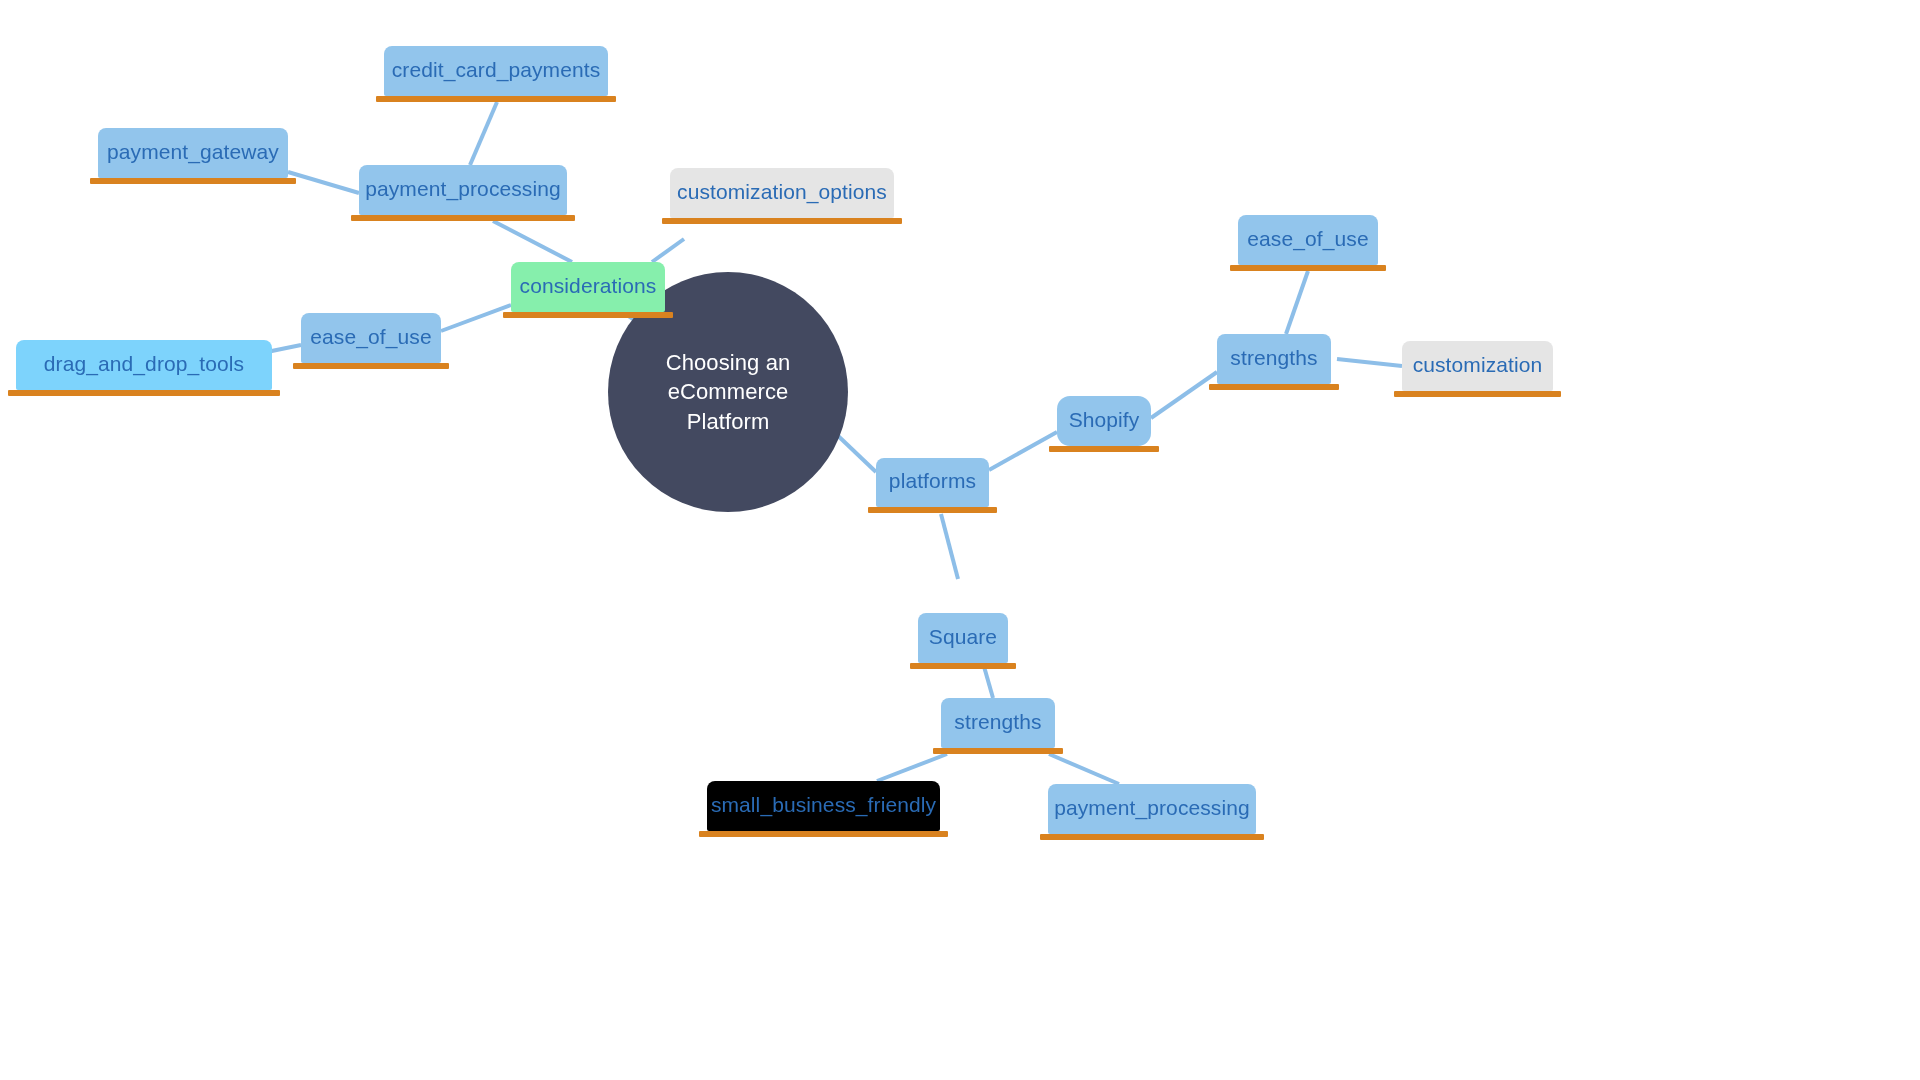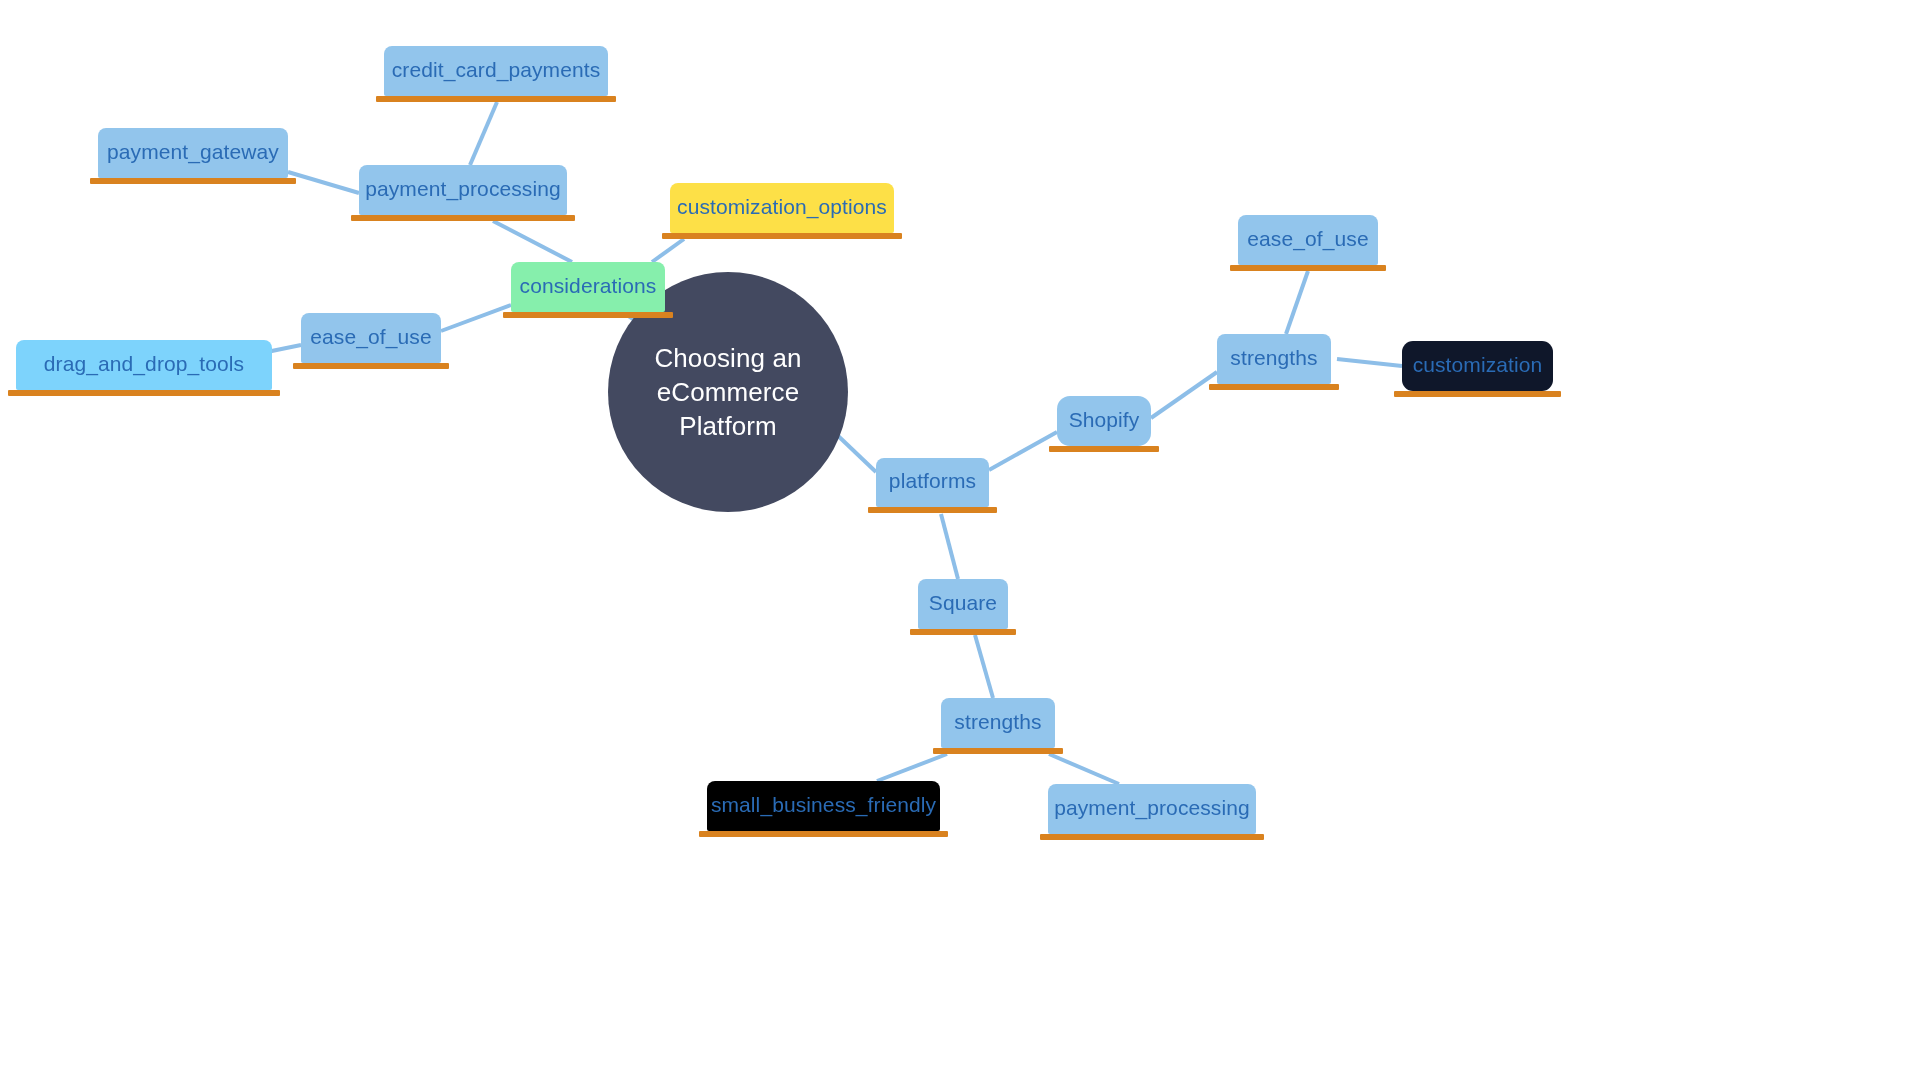--- a/index.html
+++ b/index.html
@@ -65,21 +65,21 @@
 
   
   .root-node {
     position: absolute;
     border-radius: 50%;
     background: #434960;
     display: flex;
     align-items: center;
     text-align: center;
     color: #ffffff;
-    font-size: 26px;
+    font-size: 22px;
     line-height: 1.32;
     letter-spacing: 0.1px;
   }
   .root-label {
     display: block;
     padding: 0 34px;
     pointer-events: none;
   }
 </style>
 </head>
@@ -117,21 +117,21 @@
         <span class="node-underline" style="background: rgb(217, 130, 31);"></span>
       </div>
       <div class="node" style="left: 98px; top: 128px; width: 190px; height: 50px; background: rgb(146, 197, 236); color: rgb(42, 107, 181);">
         <span class="node-label">payment_gateway</span>
         <span class="node-underline" style="background: rgb(217, 130, 31);"></span>
       </div>
       <div class="node" style="left: 359px; top: 165px; width: 208px; height: 50px; background: rgb(146, 197, 236); color: rgb(42, 107, 181);">
         <span class="node-label">payment_processing</span>
         <span class="node-underline" style="background: rgb(217, 130, 31);"></span>
       </div>
-      <div class="node" style="left: 670px; top: 183px; width: 224px; height: 50px; background: #fde047; color: rgb(42, 107, 181);">
+      <div class="node" style="left: 670px; top: 168px; width: 224px; height: 50px; background: #e5e5e5; color: rgb(42, 107, 181);">
         <span class="node-label">customization_options</span>
         <span class="node-underline" style="background: rgb(217, 130, 31);"></span>
       </div>
       <div class="node" style="left: 511px; top: 262px; width: 154px; height: 50px; background: #86efac; color: rgb(42, 107, 181);">
         <span class="node-label">considerations</span>
         <span class="node-underline" style="background: rgb(217, 130, 31);"></span>
       </div>
       <div class="node" style="left: 301px; top: 313px; width: 140px; height: 50px; background: rgb(146, 197, 236); color: rgb(42, 107, 181);">
         <span class="node-label">ease_of_use</span>
         <span class="node-underline" style="background: rgb(217, 130, 31);"></span>
@@ -141,33 +141,33 @@
         <span class="node-underline" style="background: rgb(217, 130, 31);"></span>
       </div>
       <div class="node" style="left: 1238px; top: 215px; width: 140px; height: 50px; background: rgb(146, 197, 236); color: rgb(42, 107, 181);">
         <span class="node-label">ease_of_use</span>
         <span class="node-underline" style="background: rgb(217, 130, 31);"></span>
       </div>
       <div class="node" style="left: 1217px; top: 334px; width: 114px; height: 50px; background: rgb(146, 197, 236); color: rgb(42, 107, 181);">
         <span class="node-label">strengths</span>
         <span class="node-underline" style="background: rgb(217, 130, 31);"></span>
       </div>
-      <div class="node" style="left: 1402px; top: 341px; width: 151px; height: 50px; background: #0f172a; color: rgb(42, 107, 181); border-radius: 11px;">
+      <div class="node" style="left: 1402px; top: 341px; width: 151px; height: 50px; background: #e5e5e5; color: rgb(42, 107, 181);">
         <span class="node-label">customization</span>
         <span class="node-underline" style="background: rgb(217, 130, 31);"></span>
       </div>
       <div class="node" style="left: 1057px; top: 396px; width: 94px; height: 50px; background: rgb(146, 197, 236); color: rgb(42, 107, 181); border-radius: 13px;">
         <span class="node-label">Shopify</span>
         <span class="node-underline" style="background: rgb(217, 130, 31);"></span>
       </div>
       <div class="node" style="left: 876px; top: 458px; width: 113px; height: 49px; background: rgb(146, 197, 236); color: rgb(42, 107, 181);">
         <span class="node-label">platforms</span>
         <span class="node-underline" style="background: rgb(217, 130, 31);"></span>
       </div>
-      <div class="node" style="left: 918px; top: 579px; width: 90px; height: 50px; background: rgb(146, 197, 236); color: rgb(42, 107, 181);">
+      <div class="node" style="left: 918px; top: 613px; width: 90px; height: 50px; background: rgb(146, 197, 236); color: rgb(42, 107, 181);">
         <span class="node-label">Square</span>
         <span class="node-underline" style="background: rgb(217, 130, 31);"></span>
       </div>
       <div class="node" style="left: 941px; top: 698px; width: 114px; height: 50px; background: rgb(146, 197, 236); color: rgb(42, 107, 181);">
         <span class="node-label">strengths</span>
         <span class="node-underline" style="background: rgb(217, 130, 31);"></span>
       </div>
       <div class="node" style="left: 707px; top: 781px; width: 233px; height: 50px; background: #000000; color: rgb(42, 107, 181);">
         <span class="node-label">small_business_friendly</span>
         <span class="node-underline" style="background: rgb(217, 130, 31);"></span>

